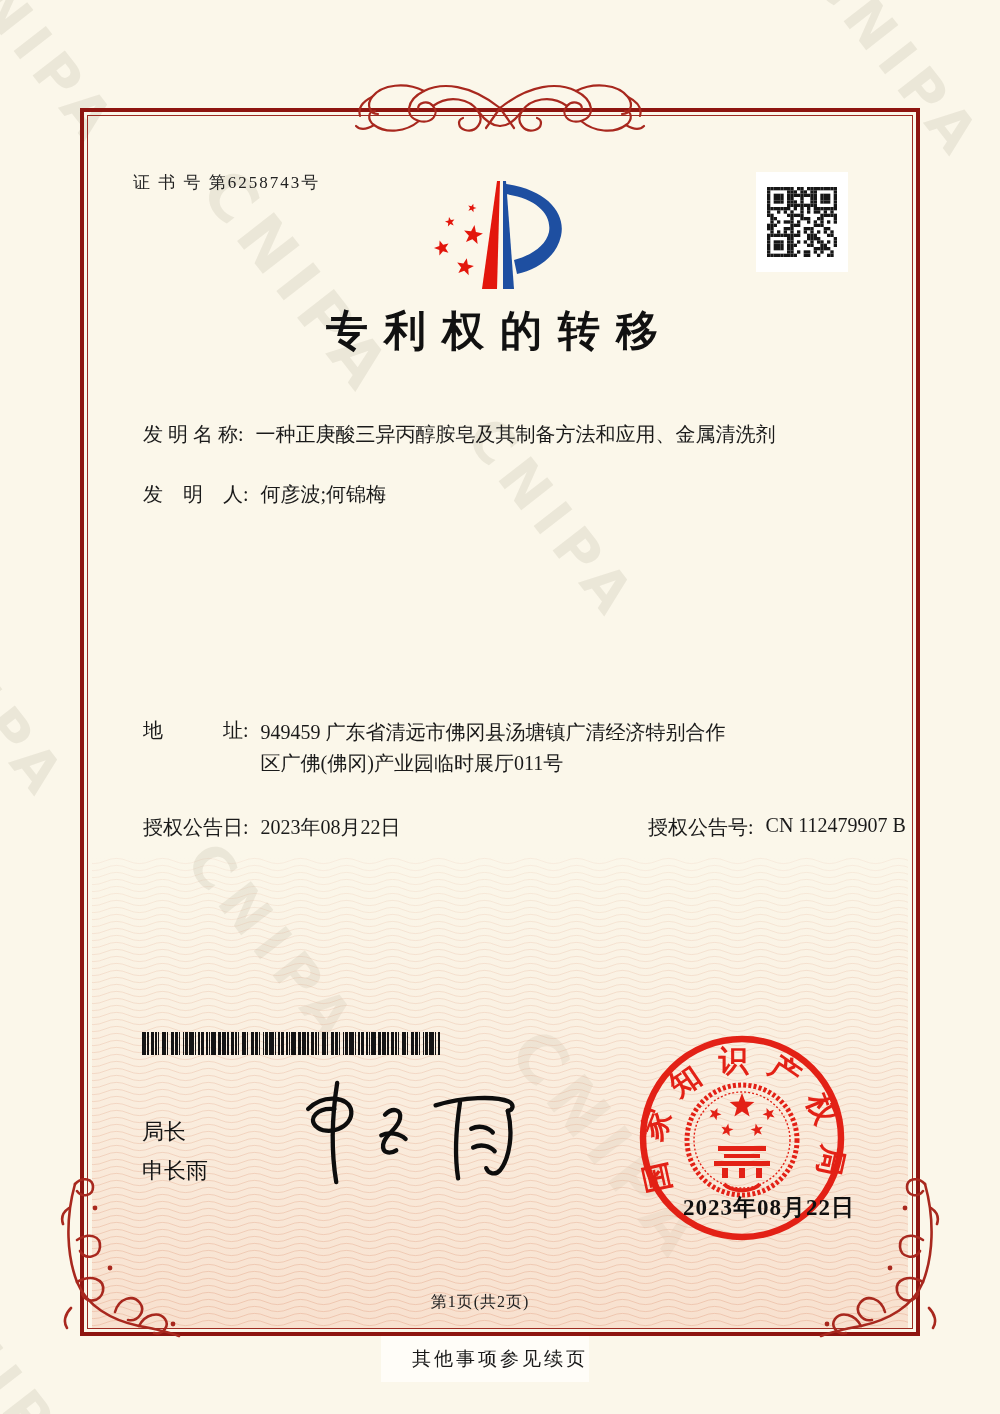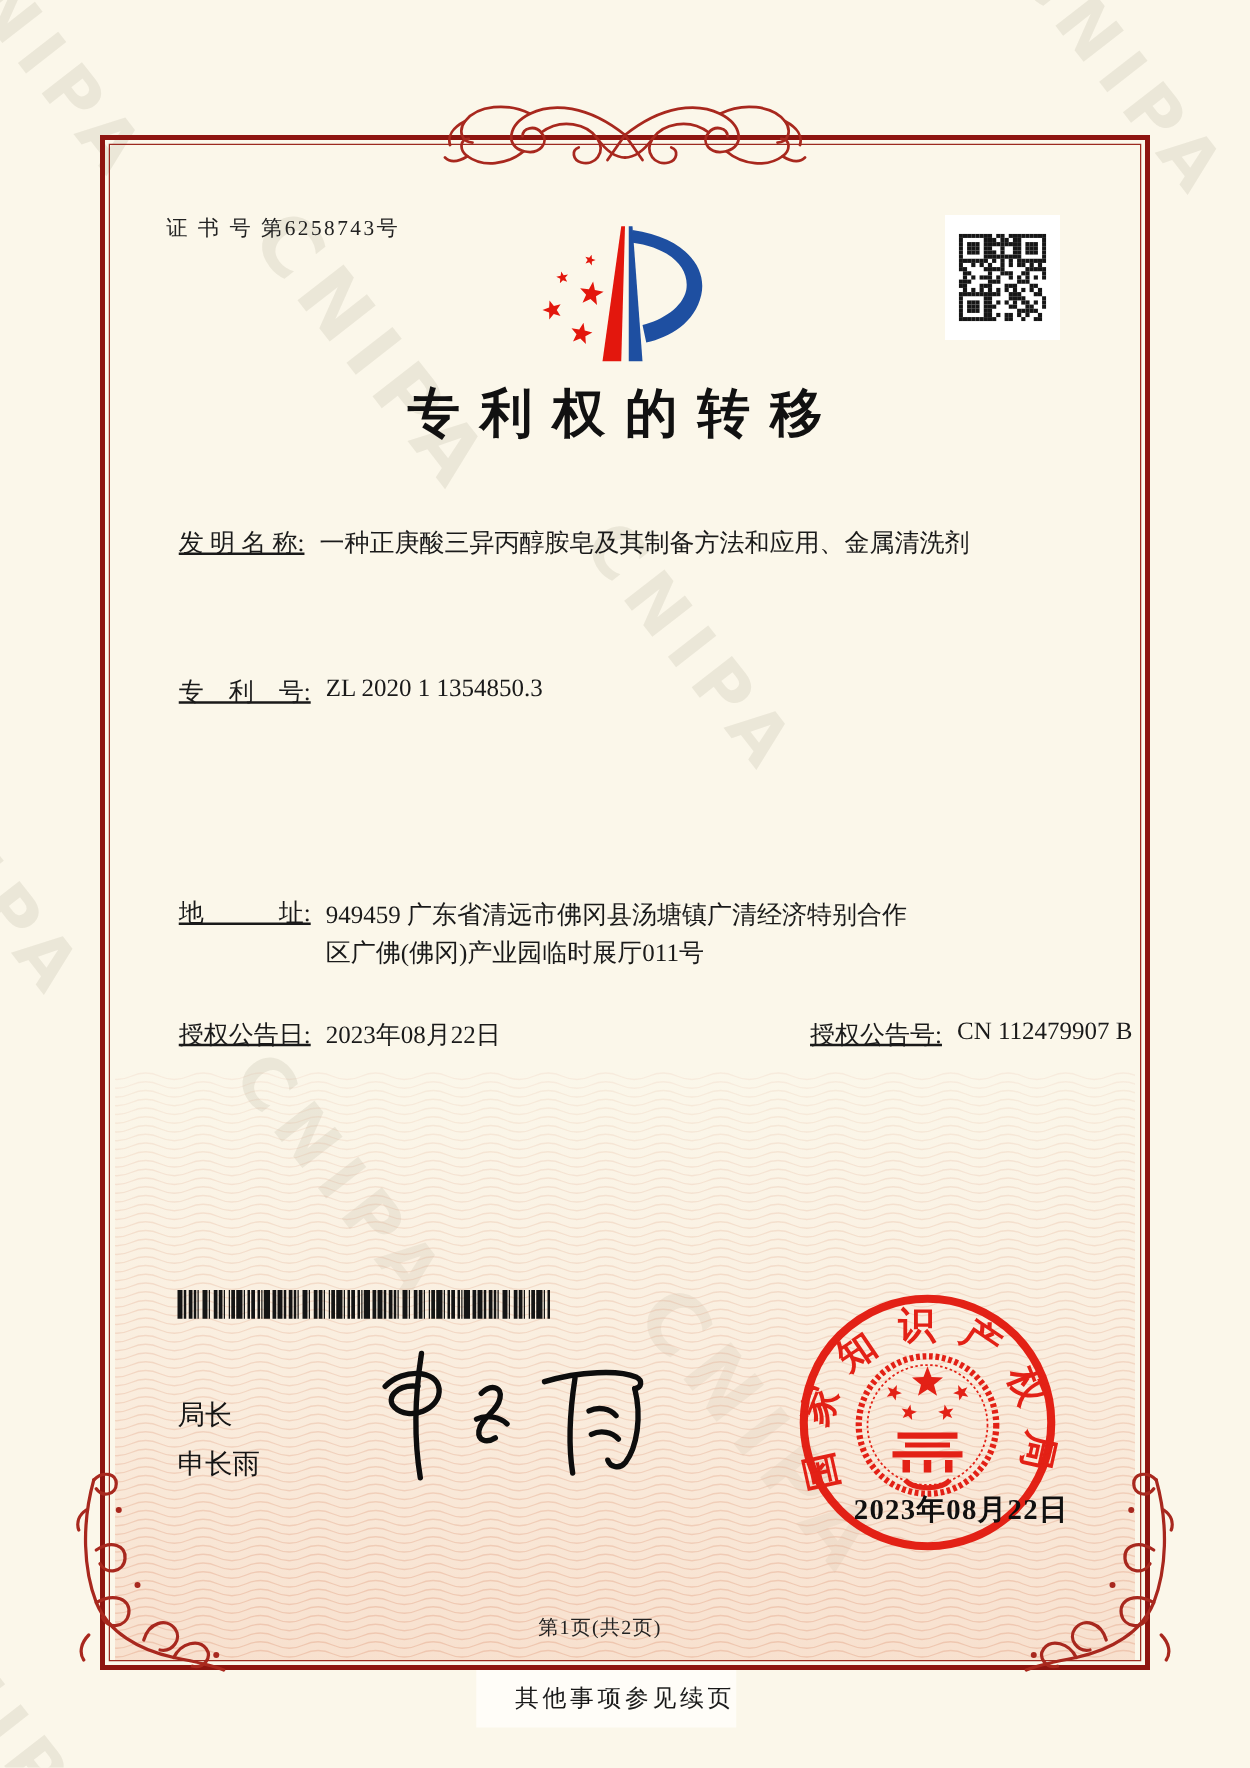--- a/index.html
+++ b/index.html
@@ -27,21 +27,21 @@
   
   .cert-no{position:absolute;left:133px;top:171px;font-size:17px;letter-spacing:2px;color:#222;z-index:3;}
   .logo{position:absolute;left:408px;top:170px;width:170px;height:125px;z-index:3;}
   .qr{position:absolute;left:756px;top:172px;width:92px;height:100px;background:#fff;z-index:3;}
   .qr svg{position:absolute;left:11px;top:15px;}
   .title{position:absolute;left:0;width:1000px;top:303px;text-align:center;font-size:42px;
      font-weight:bold;letter-spacing:16px;color:#111;z-index:3;}
 
   
   .row{position:absolute;left:143px;font-size:20px;color:#1a1a1a;z-index:3;white-space:nowrap;}
-  .row .lab{display:inline-block;text-decoration:underline;}
+  .row .lab{display:inline-block;}
   .row .val{margin-left:12px;white-space:pre-line;vertical-align:top;display:inline-block;}
   .grant-no{position:absolute;left:505px;top:0;}
 
   
   .paras{position:absolute;left:140px;top:826px;width:732px;font-size:17.5px;line-height:29.5px;
      color:#1a1a1a;z-index:3;}
   .paras p{margin:0 0 17px 0;text-indent:38px;text-align:justify;}
 
   
   .barcode{position:absolute;left:142px;top:1032px;height:23px;display:flex;align-items:stretch;z-index:3;}
@@ -473,22 +473,22 @@
         <rect x="60.00" y="66.67" width="3.33" height="3.33" fill="#161616"></rect>
         <rect x="63.33" y="66.67" width="3.33" height="3.33" fill="#161616"></rect>
       </svg>
   </div>
 
   <div class="title">专利权的转移</div>
 
   <div class="row" style="top:421px">
     <span class="lab">发 明 名 称:</span><span class="val">一种正庚酸三异丙醇胺皂及其制备方法和应用、金属清洗剂</span>
   </div>
-  <div class="row" style="top:540px">
-    <span class="lab">专　利　号:</span><span class="val">ZL 2020 1 1354850.3</span>
+  <div class="row" style="top:481px">
+    <span class="lab">发　明　人:</span><span class="val">何彦波;何锦梅</span>
   </div>
   <div class="row" style="top:717px">
     <span class="lab">地　　　址:</span><span class="val" style="line-height:31px">949459 广东省清远市佛冈县汤塘镇广清经济特别合作
 区广佛(佛冈)产业园临时展厅011号</span>
   </div>
   <div class="row" style="top:814px;width:760px">
     <span class="lab">授权公告日:</span><span class="val">2023年08月22日</span>
     <span class="grant-no">
       <span class="lab">授权公告号:</span><span class="val">CN 112479907 B</span>
     </span>

